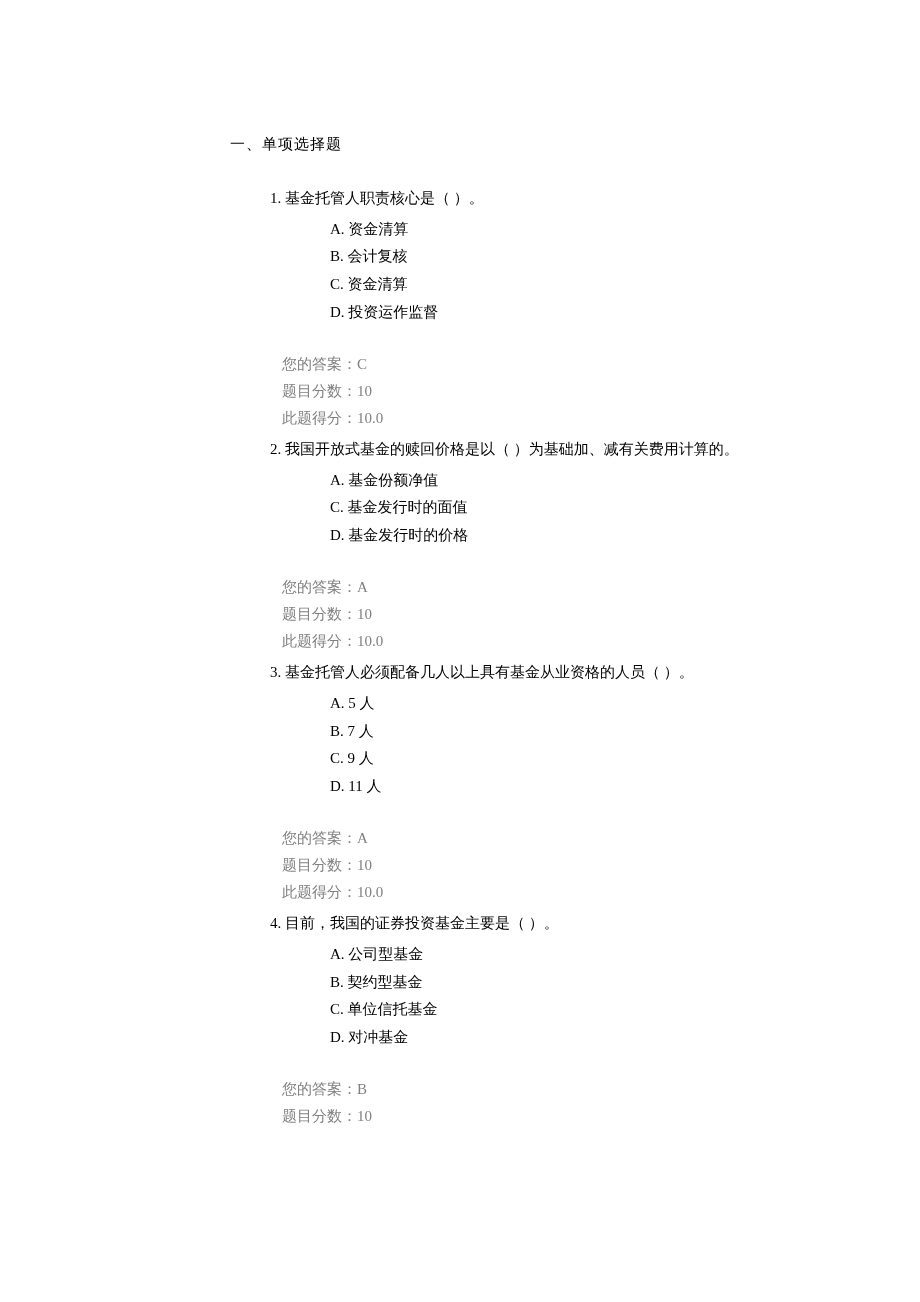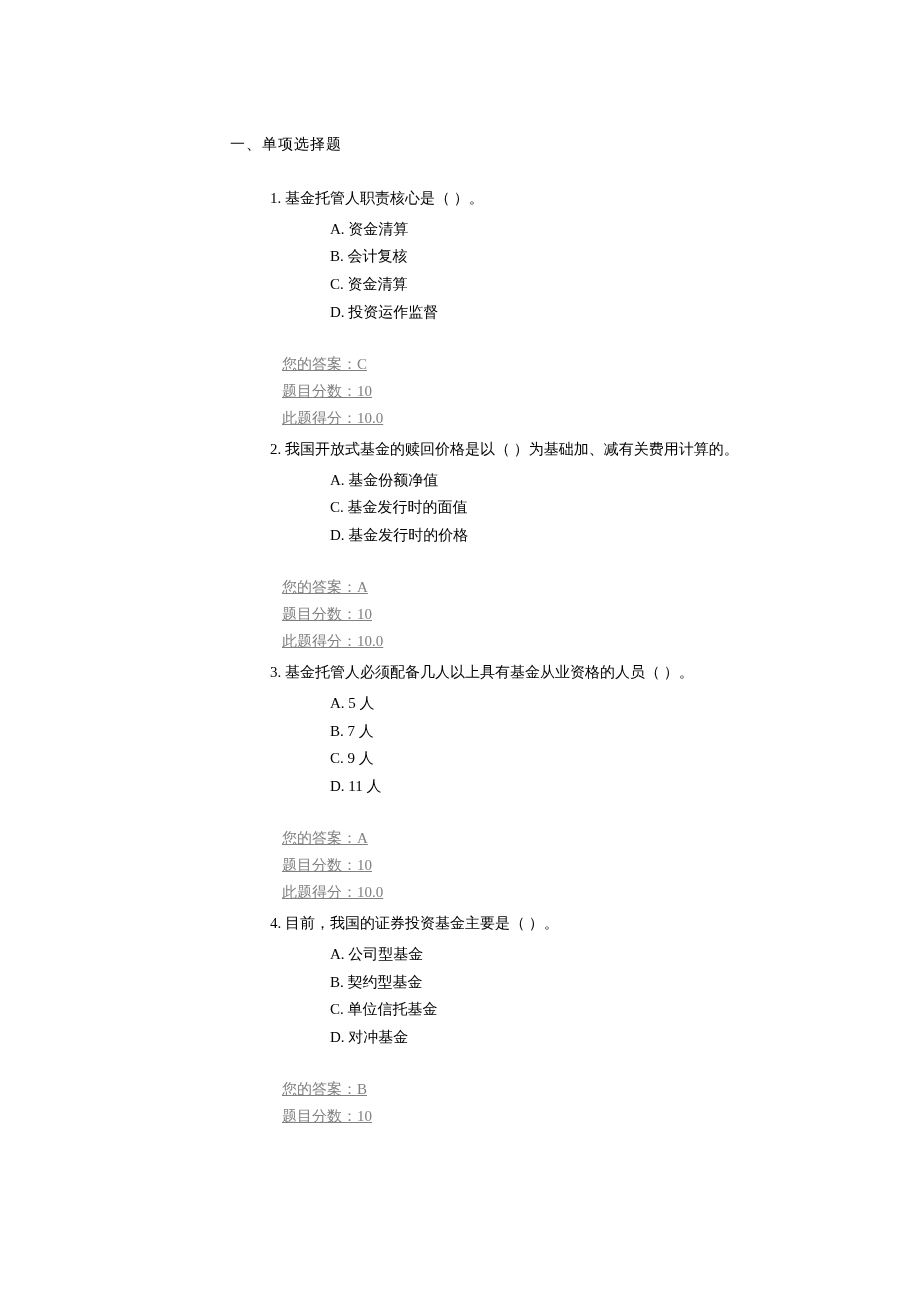--- a/index.html
+++ b/index.html
@@ -35,21 +35,20 @@
   .option-line {
     line-height: 1.85;
   }
   .answer-block {
     margin-left: 222px;
     margin-bottom: 4px;
     color: #808080;
   }
   .answer-line {
     line-height: 1.8;
-    text-decoration: underline;
   }
 </style>
 </head>
 <body>
 
 <div class="page">
 
   <div class="section-title">一、单项选择题</div>
 
   <div class="question-text">

